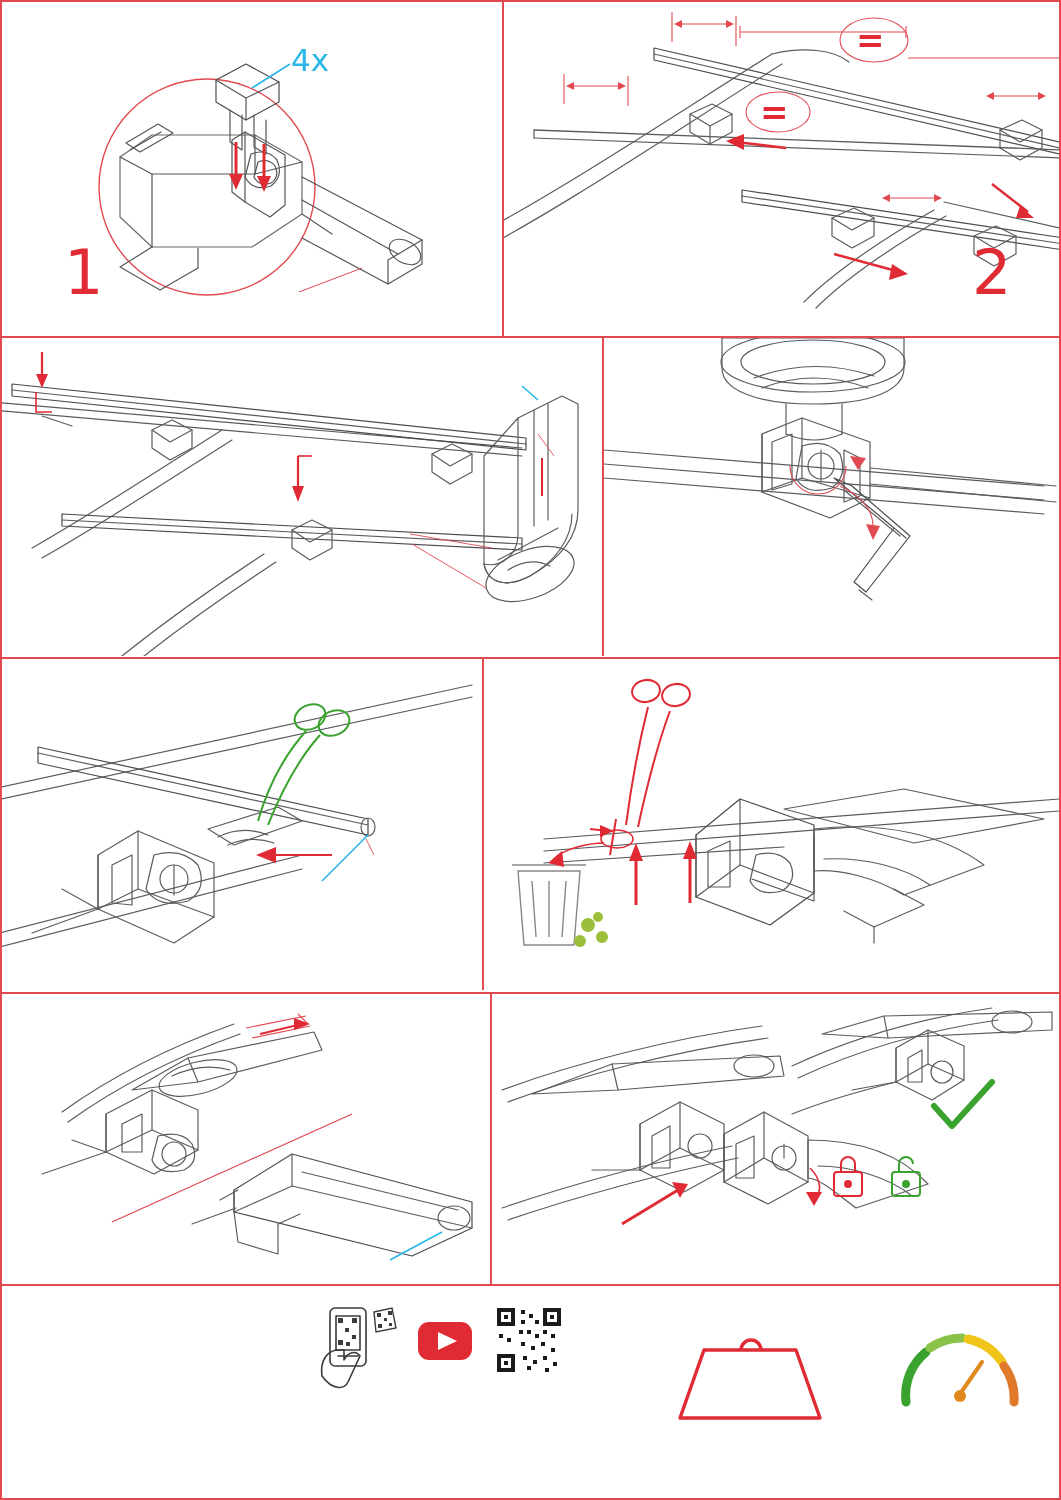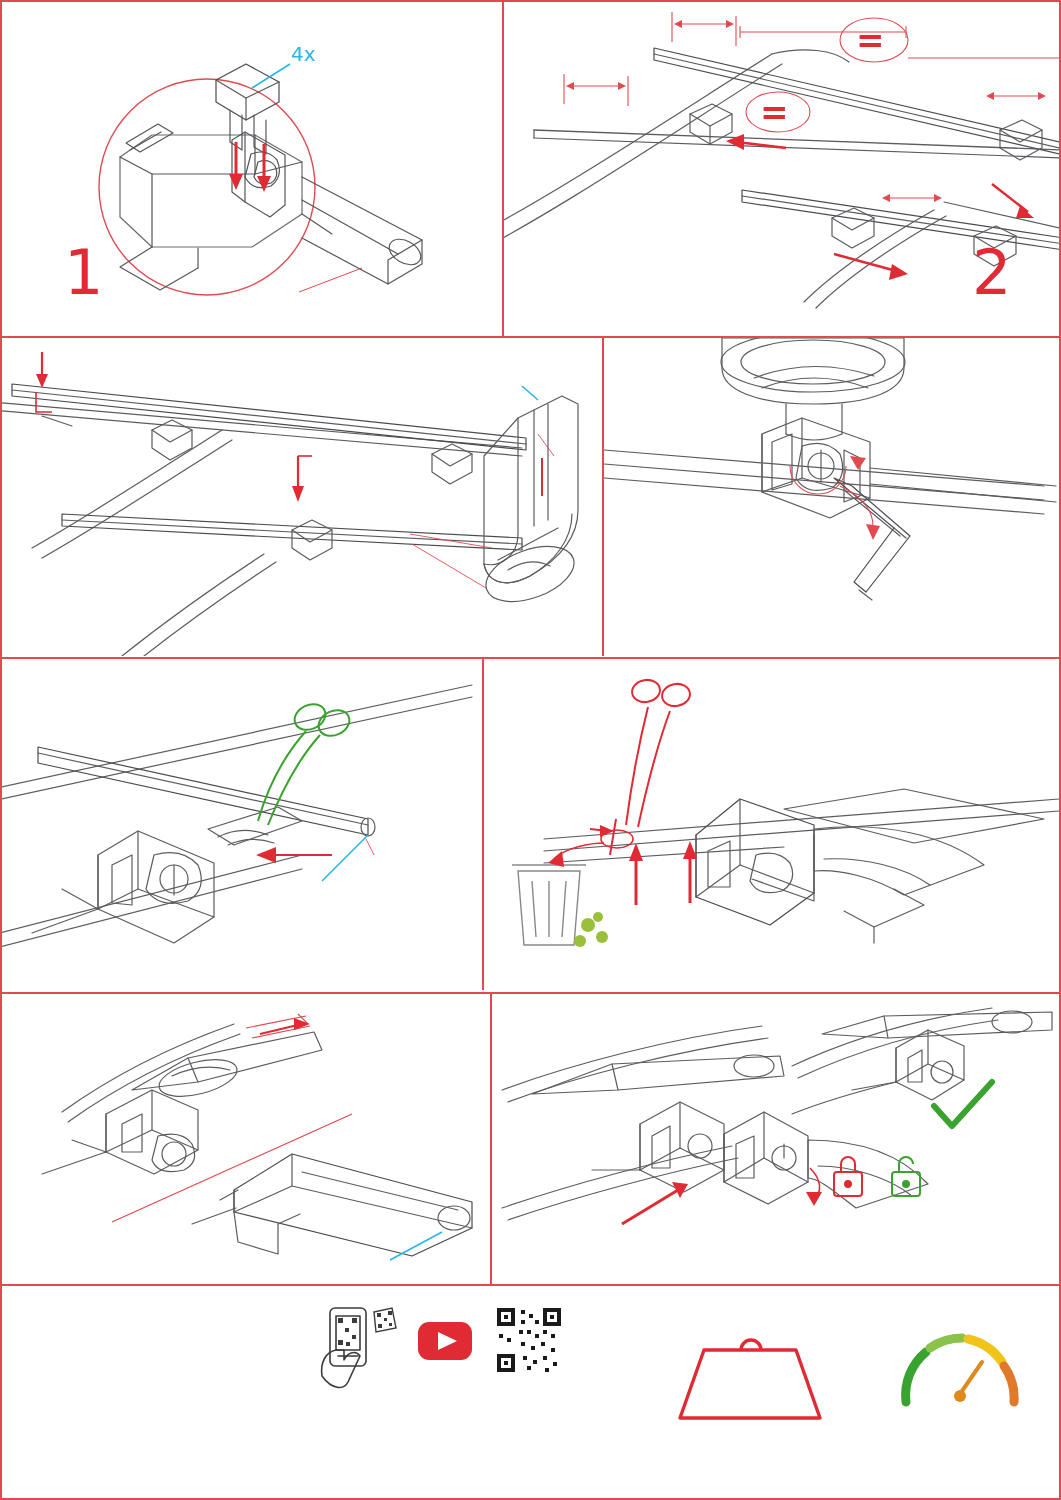--- a/index.html
+++ b/index.html
@@ -2,21 +2,21 @@
 <html><head>
 <meta charset="utf-8">
 <style>
   html,body{margin:0;padding:0;background:#ffffff;}
   body{width:1061px;height:1500px;font-family:"Liberation Sans",sans-serif;overflow:hidden;position:relative;}
   .sheet{position:absolute;inset:0;}
   .hr{position:absolute;left:0;width:1061px;height:2px;background:#e24a52;}
   .vline{position:absolute;width:2px;background:#e24a52;}
   .panel{position:absolute;overflow:hidden;}
   .stepnum{position:absolute;color:#e02b34;font-family:"DejaVu Sans",sans-serif;font-weight:400;line-height:1;}
-  .qty{position:absolute;color:#29b6e8;font-size:20px;font-family:"DejaVu Sans",sans-serif;}
+  .qty{position:absolute;color:#29b6e8;font-size:31px;font-family:"DejaVu Sans",sans-serif;}
   svg{display:block;}
   .footer{position:absolute;left:0;top:1290px;width:1061px;height:210px;}
 </style>
 </head>
 <body>
 
 <div class="sheet">
 
   <div class="hr" style="top:0px"></div>
   <div class="hr" style="top:336px"></div>

